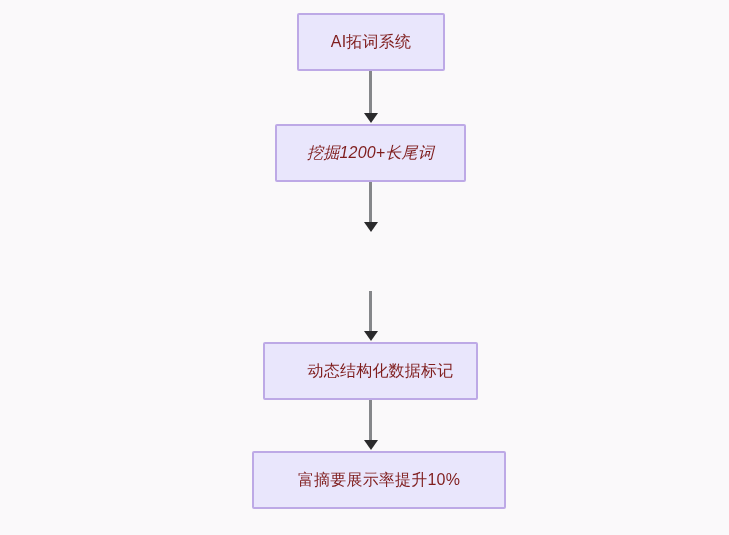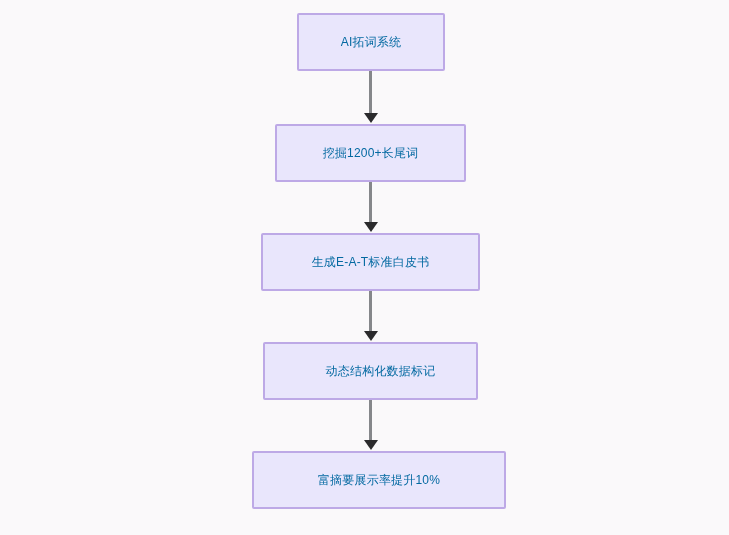--- a/index.html
+++ b/index.html
@@ -20,22 +20,22 @@
   }
   .node {
     position: absolute;
     box-sizing: border-box;
     background: #e9e6fc;
     border: 2px solid #bda9e6;
     border-radius: 2px;
     display: flex;
     align-items: center;
     justify-content: center;
-    color: #0369a1;
-    font-size: 12px;
+    color: #7f1d1d;
+    font-size: 16px;
     line-height: 1;
     letter-spacing: 0.2px;
     white-space: nowrap;
   }
   .edge {
     position: absolute;
     width: 3px;
     background: #85878a;
   }
   .arrowhead {
@@ -61,27 +61,24 @@
   <div class="edge" style="left:369px; top:291px; height:41px;"></div>
   <div class="arrowhead" style="left:363.5px; top:331px;"></div>
 
   <div class="edge" style="left:369px; top:400px; height:41px;"></div>
   <div class="arrowhead" style="left:363.5px; top:440px;"></div>
 
   <div class="node" style="left:297px; top:13px; width:148px; height:58px;">
     <span>AI拓词系统</span>
   </div>
 
-  <div class="node" style="left:275px; top:124px; width:191px; height:58px;">
+  <div class="node" style="left:275px; top:124px; width:191px; height:58px;font-style:italic;">
     <span>挖掘1200+长尾词</span>
   </div>
 
-  <div class="node" style="left:261px; top:233px; width:219px; height:58px;">
-    <span>生成E-A-T标准白皮书</span>
-  </div>
 
   <div class="node" style="left:263px; top:342px; width:215px; height:58px;padding-left:20px;">
     <span>动态结构化数据标记</span>
   </div>
 
   <div class="node" style="left:252px; top:451px; width:254px; height:58px;">
     <span>富摘要展示率提升10%</span>
   </div>
 
 </div>

